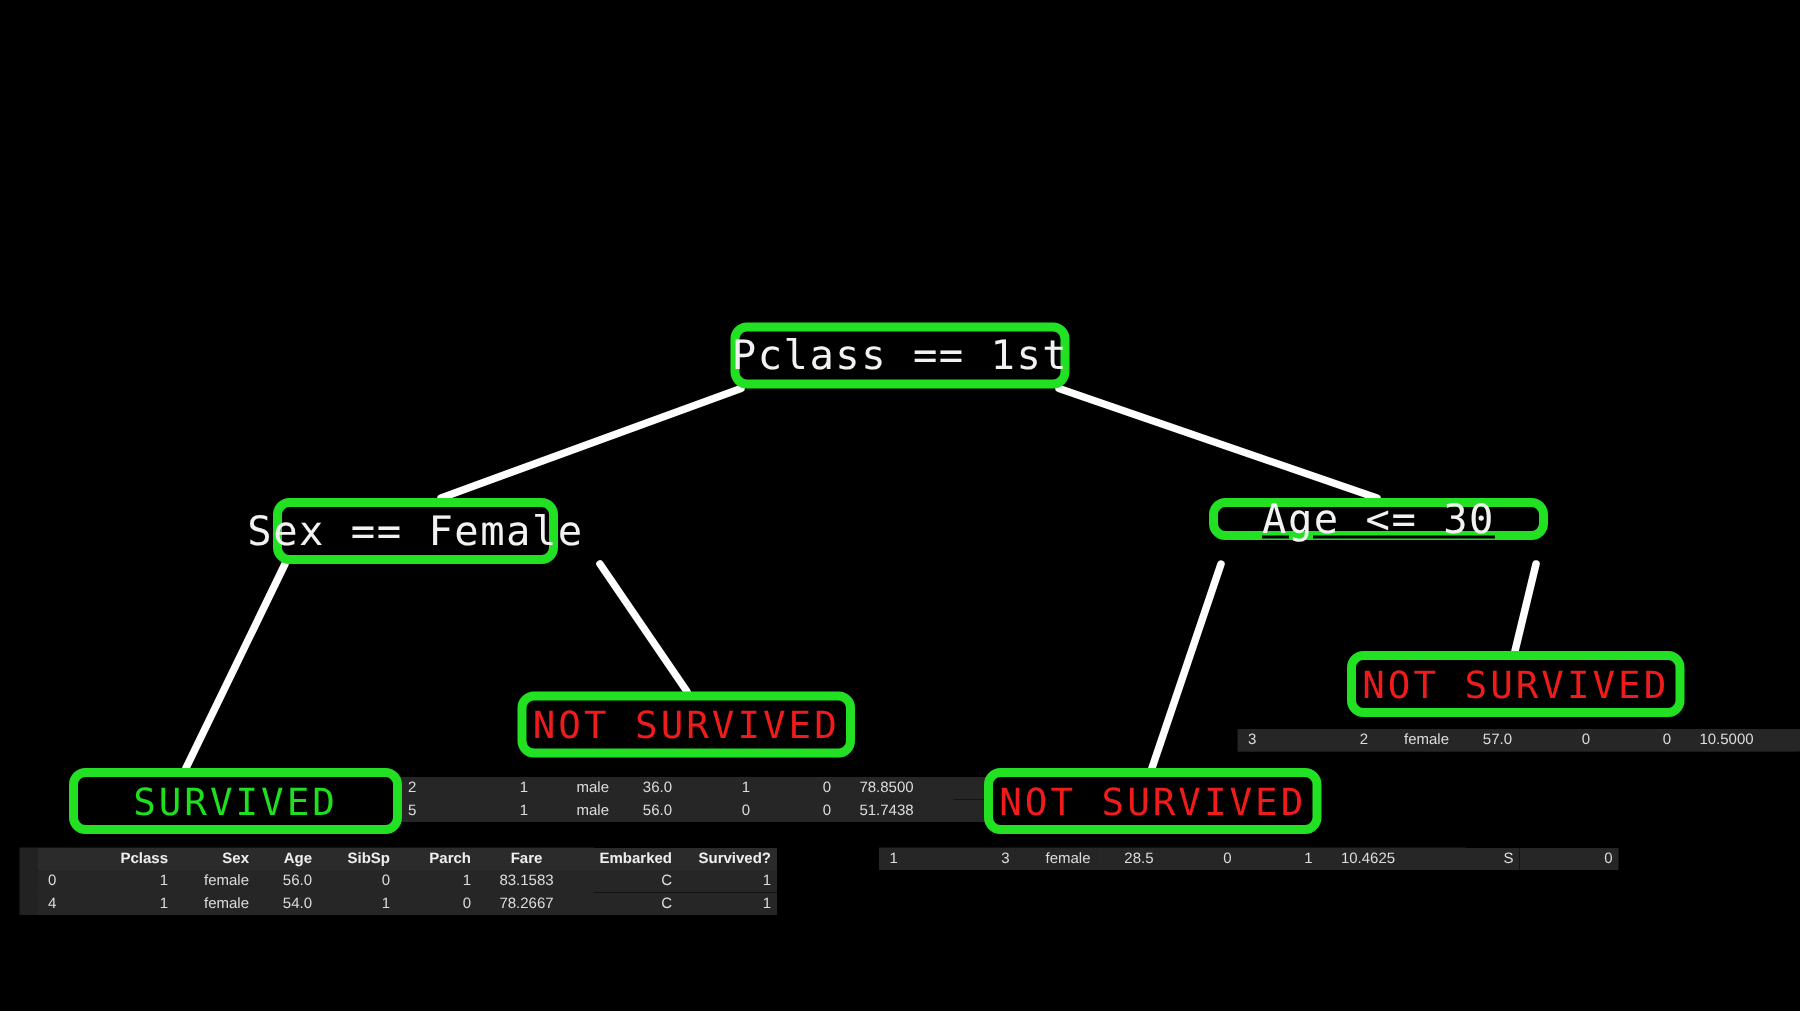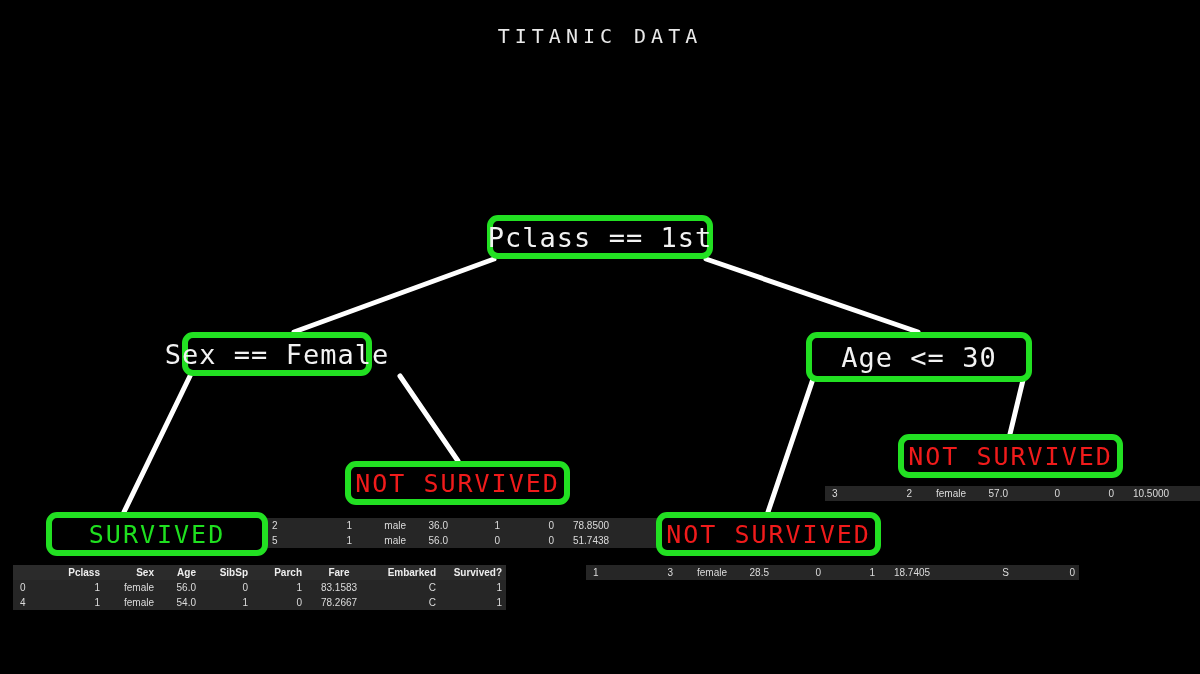--- a/index.html
+++ b/index.html
@@ -117,43 +117,42 @@
   .dtable .c-parch { width: 46px; }
   .dtable .c-fare  { width: 58px; text-align: center; }
   .dtable .c-emb   { width: 60px; }
   .dtable .c-surv  { width: 58px; }
 </style>
 </head>
 <body>
 
 <div id="stage">
 
-  <div id="title">TITANIC DATA</div>
 
   <svg id="edges" viewBox="0 0 1200 674" width="1200" height="674">
       <line x1="494" y1="259" x2="294" y2="332" stroke="#ffffff" stroke-width="5" stroke-linecap="round"></line>
       <line x1="706" y1="259" x2="918" y2="332" stroke="#ffffff" stroke-width="5" stroke-linecap="round"></line>
       <line x1="190" y1="376" x2="124" y2="512" stroke="#ffffff" stroke-width="5" stroke-linecap="round"></line>
       <line x1="400" y1="376" x2="458" y2="461" stroke="#ffffff" stroke-width="5" stroke-linecap="round"></line>
       <line x1="814" y1="376" x2="768" y2="512" stroke="#ffffff" stroke-width="5" stroke-linecap="round"></line>
       <line x1="1024" y1="376" x2="1010" y2="434" stroke="#ffffff" stroke-width="5" stroke-linecap="round"></line>
     </svg>
 
   <div id="nodes-layer">
       <div class="node decision" style="left: 487px; top: 215px; width: 226px; height: 44px;"><span class="node-label">Pclass == 1st</span></div>
       <div class="node decision" style="left: 182px; top: 332px; width: 190px; height: 44px;"><span class="node-label">Sex == Female</span></div>
-      <div class="node decision" style="left: 806px; top: 332px; width: 226px; height: 50px;"><span class="node-label">Age &lt;= 30</span></div>
+      <div class="node decision" style="left: 806px; top: 332px; width: 226px; height: 28px; text-decoration: underline;"><span class="node-label">Age &lt;= 30</span></div>
       <div class="node leaf-pos" style="left: 13px; top: 512px; width: 222px; height: 44px; margin-left: 33px;"><span class="node-label">SURVIVED</span></div>
       <div class="node leaf-neg" style="left: 345px; top: 461px; width: 225px; height: 44px;"><span class="node-label">NOT SURVIVED</span></div>
       <div class="node leaf-neg" style="left: 656px; top: 512px; width: 225px; height: 44px;"><span class="node-label">NOT SURVIVED</span></div>
       <div class="node leaf-neg" style="left: 898px; top: 434px; width: 225px; height: 44px;"><span class="node-label">NOT SURVIVED</span></div>
     </div>
 
   <div id="tables-layer">
-      <div class="dtable" style="left: 13px; top: 565px; width: 371px;">
+      <div class="dtable" style="left: 13px; top: 565px; width: 371px; padding-left: 12px;">
         <table>
           <thead>
             <tr>
               <th class="c-idx"></th>
               <th class="c-pclass">Pclass</th>
               <th class="c-sex">Sex</th>
               <th class="c-age">Age</th>
               <th class="c-sibsp">SibSp</th>
               <th class="c-parch">Parch</th>
               <th class="c-fare">Fare</th>
@@ -218,21 +217,21 @@
       <div class="dtable" style="left: 586px; top: 565px; width: 391px;">
         <table>
           <tbody>
             <tr>
               <td class="c-idx">1</td>
               <td class="c-pclass">3</td>
               <td class="c-sex">female</td>
               <td class="c-age">28.5</td>
               <td class="c-sibsp">0</td>
               <td class="c-parch">1</td>
-              <td class="c-fare">18.7405</td>
+              <td class="c-fare">10.4625</td>
               <td class="c-emb">S</td>
               <td class="c-surv">0</td>
             </tr>
           </tbody>
         </table>
       </div>
       <div class="dtable" style="left: 825px; top: 486px; width: 371px;">
         <table>
           <tbody>
             <tr>

